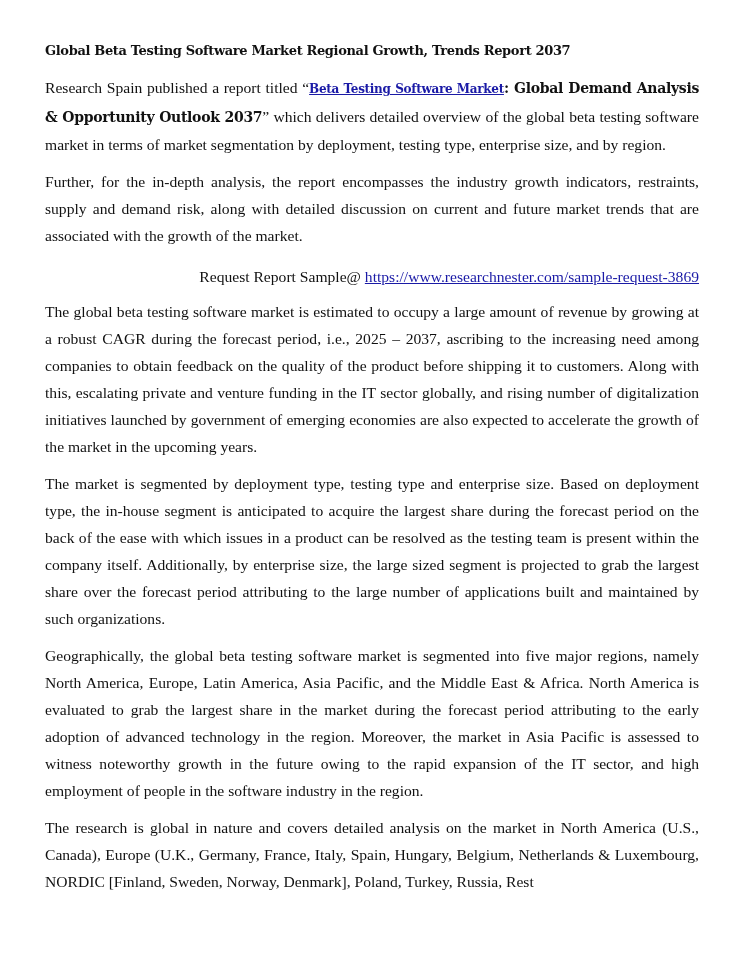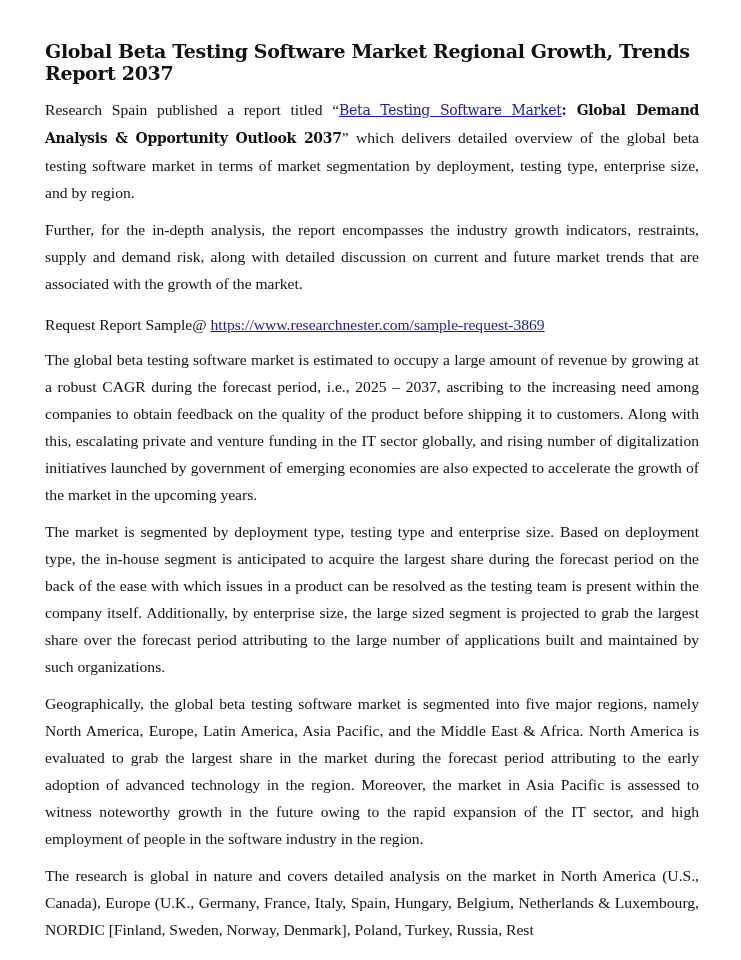--- a/index.html
+++ b/index.html
@@ -4,32 +4,32 @@
 <style>
   html, body { margin: 0; padding: 0; background: #ffffff; }
   body {
     width: 741px; height: 960px; overflow: hidden; position: relative;
     font-family: "Liberation Serif", "DejaVu Serif", serif;
     color: #111111;
   }
   .page { position: absolute; left: 45px; top: 40px; width: 654px; }
   h1 {
     font-family: "DejaVu Serif", serif;
-    font-weight: bold; font-size: 19px; letter-spacing: -0.35px;
+    font-weight: bold; font-size: 13px; letter-spacing: -0.35px;
     margin: 0 0 12px 0; line-height: 22px; color: #111;
   }
   p {
     margin: 0 0 10px 0;
     font-size: 15.6px; line-height: 27px;
     text-align: justify;
   }
   .bold { font-weight: bold; font-family: "DejaVu Serif", serif; font-size: 14px; letter-spacing: -0.3px; }
   a { color: #1a1aa6; text-decoration: underline; }
-  a.boldlink { font-weight: normal; font-family: "DejaVu Serif", serif; font-size: 14px; letter-spacing: -0.3px; margin-top: 44px; }
-  p.req { text-align: left; margin-top: 14px; margin-bottom: 8px; }
+  a.boldlink { font-weight: bold; font-family: "DejaVu Serif", serif; font-size: 12px; letter-spacing: -0.3px; margin-top: 44px; }
+  p.req { text-align: right; margin-top: 14px; margin-bottom: 8px; }
 </style>
 </head>
 <body>
 
 <div class="page">
   <h1>Global Beta Testing Software Market Regional Growth, Trends Report 2037</h1>
 
   <p><span>Research Spain published a report titled “</span><a class="boldlink" href="#">Beta Testing Software Market</a><span class="bold">: Global Demand Analysis &amp; Opportunity Outlook 2037</span><span>” which delivers detailed overview of the global beta testing software market in terms of market segmentation by deployment, testing type, enterprise size, and by region.</span></p>
 
   <p>Further, for the in-depth analysis, the report encompasses the industry growth indicators, restraints, supply and demand risk, along with detailed discussion on current and future market trends that are associated with the growth of the market.</p>

